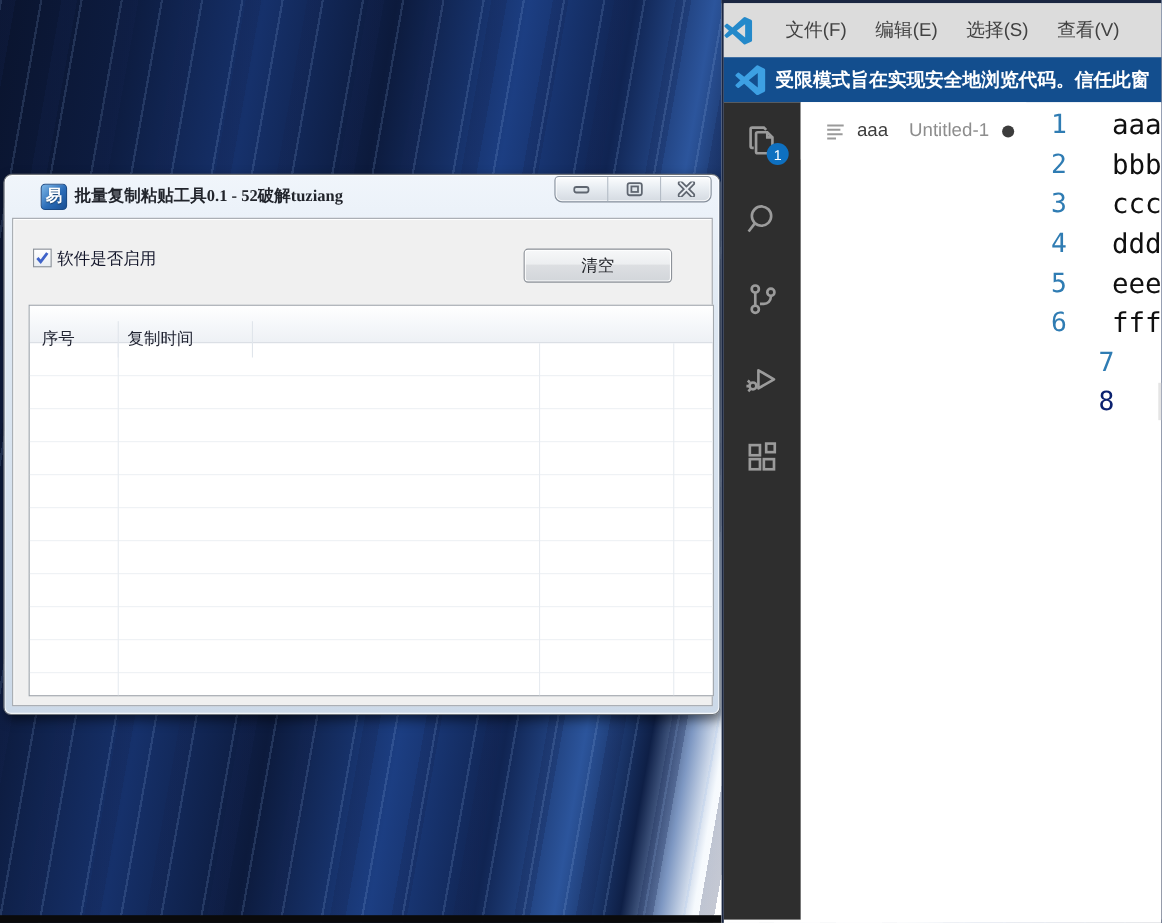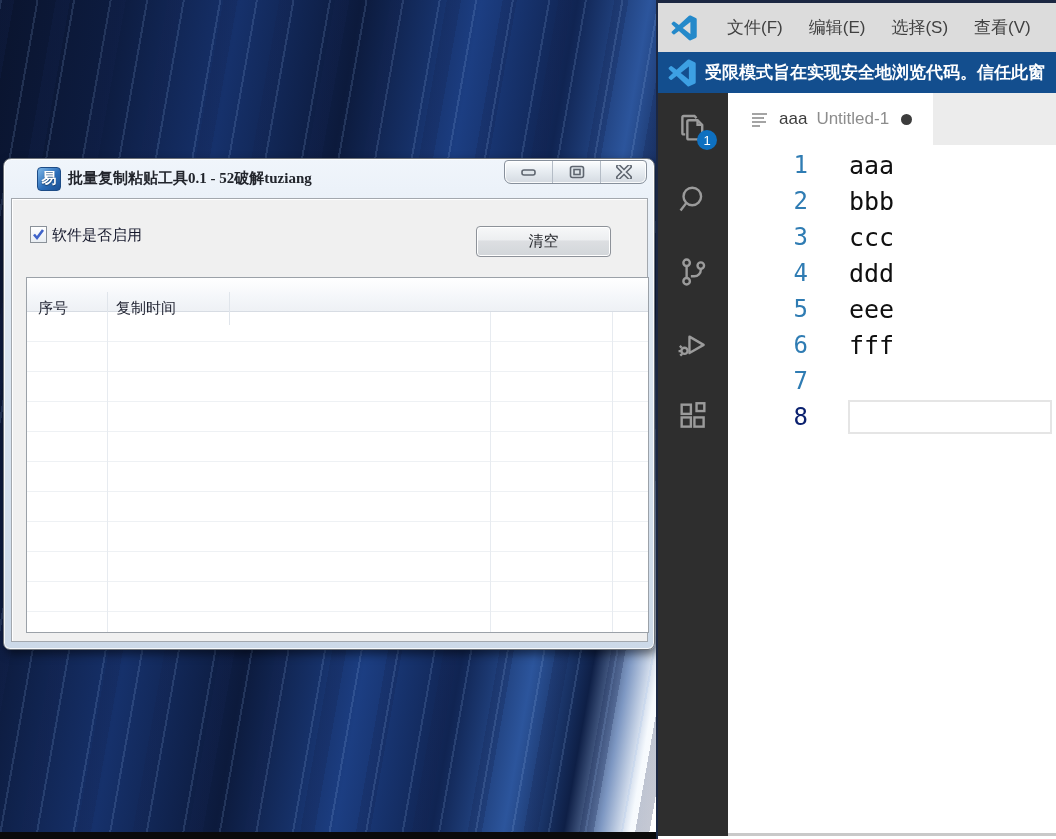--- a/index.html
+++ b/index.html
@@ -79,44 +79,44 @@
   .th.c4 { flex:1; border-right:none; }
   .tbody { position:relative; height:321px; }
   .t-row { height:30px; border-bottom:1px solid #eef1f4; }
   .v-line { position:absolute; top:0; bottom:0; width:1px; background:#e7ebf0; }
 
   
   .vscode {
     position:absolute; left:656px; top:0; width:400px; height:839px; background:#fff;
     border-top:3px solid #1b2742; border-left:2px solid #1b2742;
   }
-  .vs-titlebar { height:49px; background:#dcdcdc; display:flex; align-items:center; padding-left:13px; }
+  .vs-titlebar { height:49px; background:#dcdcdc; display:flex; align-items:center; }
   .vs-menus { display:flex; margin-left:17px; }
   .menu-item { padding:0 13px; font-size:17px; color:#414141; white-space:nowrap; }
   .vs-banner {
     height:41px; background:#134e8e; display:flex; align-items:center; padding-left:10px;
     color:#ffffff; font-size:17px; font-weight:600; white-space:nowrap; overflow:hidden;
   }
   .vs-banner .banner-text { margin-left:9px; }
   .vs-body { display:flex; height:743px; }
   .activitybar {
     width:70px; background:#2e2e2e; display:flex; flex-direction:column; align-items:center;
     padding-top:18px; flex:0 0 auto;
   }
   .act-item { position:relative; width:34px; height:34px; margin-bottom:38px; }
   .act-item svg { display:block; }
   .badge {
     position:absolute; right:-7px; bottom:-5px; width:20px; height:20px; border-radius:50%;
     background:#0e70c0; color:#fff; font-size:13px; display:flex; align-items:center; justify-content:center;
   }
-  .vs-main { flex:1; display:flex; flex-direction:column; background:#fff; min-width:0; }
+  .vs-main { flex:1; display:flex; flex-direction:row; background:#fff; min-width:0; }
   .tabbar { height:52px; background:#ececec; display:flex; flex:0 0 auto; }
   .tab { width:205px; background:#ffffff; display:flex; align-items:center; padding-left:23px; }
   .tab-label { margin-left:11px; font-size:17px; color:#3d3d3d; }
-  .tab-desc  { margin-left:9px;  font-size:17px; color:#8d8d8d; }
+  .tab-desc  { margin-left:19px;  font-size:17px; color:#8d8d8d; }
   .dirty-dot { margin-left:12px; width:11px; height:11px; border-radius:50%; background:#3c3c3c; }
   .editor { flex:1; position:relative; padding-top:2px; overflow:hidden; }
   .code-line { position:relative; height:36px; display:flex; align-items:center; }
   .ln { width:80px; text-align:right; font-family:"DejaVu Sans Mono", monospace; font-size:24px; color:#2f7cb3; }
   .code { padding-left:41px; font-family:"DejaVu Sans Mono", monospace; font-size:25px; color:#101010; white-space:pre; }
   .code-line.current .ln { color:#0b216f; }
   .current-box { position:absolute; left:120px; right:4px; top:1px; bottom:1px; border:2px solid #e5e5e5; }
   .vs-bottom { height:3px; background:#c9c9c9; }
 </style>
 </head>

